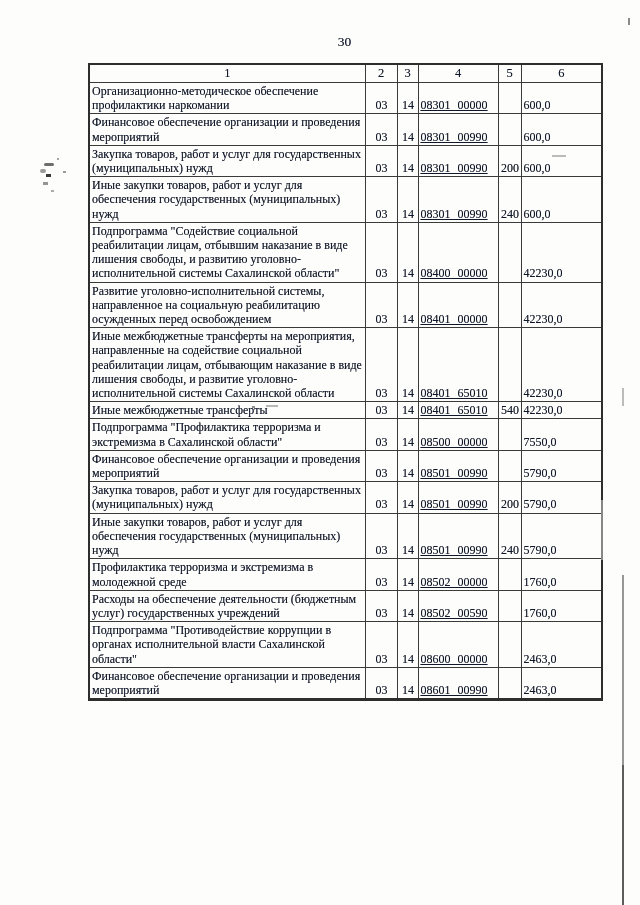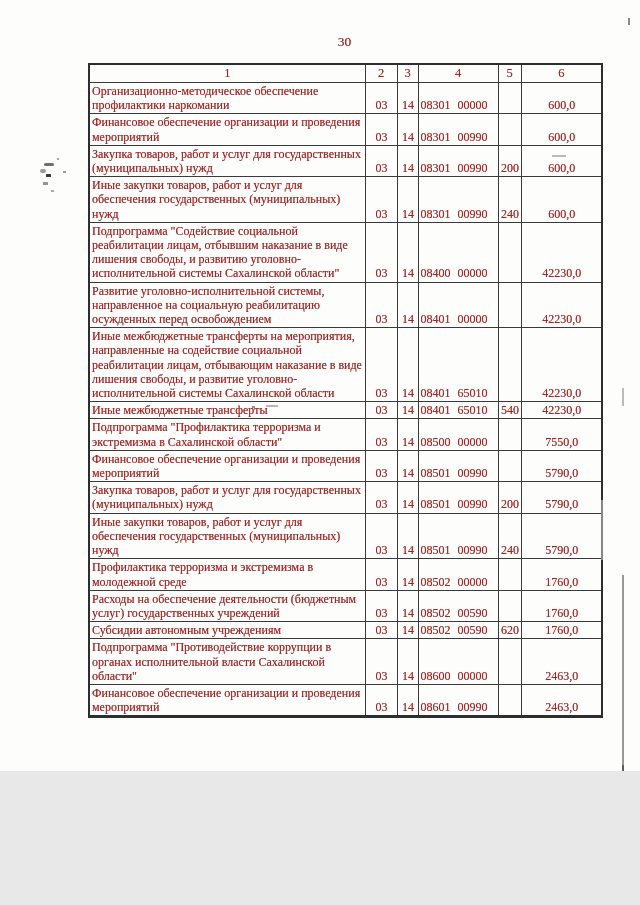--- a/index.html
+++ b/index.html
@@ -1,19 +1,19 @@
 <!DOCTYPE html>
 <html><head>
 <meta charset="utf-8">
 <style>
   html,body { margin:0; padding:0; background:#e8e8e8; }
   .sheet {
-    position:relative; width:640px; height:771px;
+    position:relative; width:640px; height:905px;
     background:#fdfdfc; overflow:hidden;
-    font-family:"Liberation Serif", serif; color:#b91c1c;
+    font-family:"Liberation Serif", serif; color:#0f172a;
   }
   .pagenum {
     position:absolute; top:34px; left:88px; width:513px;
     text-align:center; font-size:13.5px;
     text-shadow:0 0 0.5px rgba(25,25,25,0.5);
   }
   table.budget {
     position:absolute; left:88px; top:63px; width:513px;
     border-collapse:collapse; table-layout:fixed;
     border:2px solid #2e2e2e; border-bottom-width:3px;
@@ -25,22 +25,22 @@
     padding:1px 1px 1px 2px;
     text-shadow:0 0 0.5px rgba(25,25,25,0.5);
     overflow:hidden;
   }
   table.budget thead td {
     vertical-align:middle; text-align:center;
     padding:1px 0; line-height:15px; font-size:12.5px;
   }
   td.c1 { padding-left:3px; padding-right:0; }
   td.c2, td.c3, td.c5 { text-align:center; padding-left:0; padding-right:0; }
-  td.c4 { padding-left:4px; word-spacing:4px; }
-  td.c6 { text-align:center; padding-right:1px;margin-left:40px; }
+  td.c4 { padding-left:4px; word-spacing:4px;text-decoration:underline; }
+  td.c6 { text-align:left; padding-right:1px;margin-left:40px; }
   .artifact { position:absolute; pointer-events:none; }
 </style>
 </head>
 <body>
 
 <div class="sheet">
 
   <div class="pagenum">30</div>
 
   <table class="budget">
@@ -166,28 +166,20 @@
         <td class="c4">08502 00000</td>
         <td class="c5"></td>
         <td class="c6">1760,0</td>
       </tr>
       <tr>
         <td class="c1">Расходы на обеспечение деятельности (бюджетным услуг) государственных учреждений</td>
         <td class="c2">03</td>
         <td class="c3">14</td>
         <td class="c4">08502 00590</td>
         <td class="c5"></td>
-        <td class="c6">1760,0</td>
-      </tr>
-      <tr>
-        <td class="c1">Субсидии автономным учреждениям</td>
-        <td class="c2">03</td>
-        <td class="c3">14</td>
-        <td class="c4">08502 00590</td>
-        <td class="c5">620</td>
         <td class="c6">1760,0</td>
       </tr>
       <tr>
         <td class="c1">Подпрограмма "Противодействие коррупции в органах исполнительной власти Сахалинской области"</td>
         <td class="c2">03</td>
         <td class="c3">14</td>
         <td class="c4">08600 00000</td>
         <td class="c5"></td>
         <td class="c6">2463,0</td>
       </tr>

